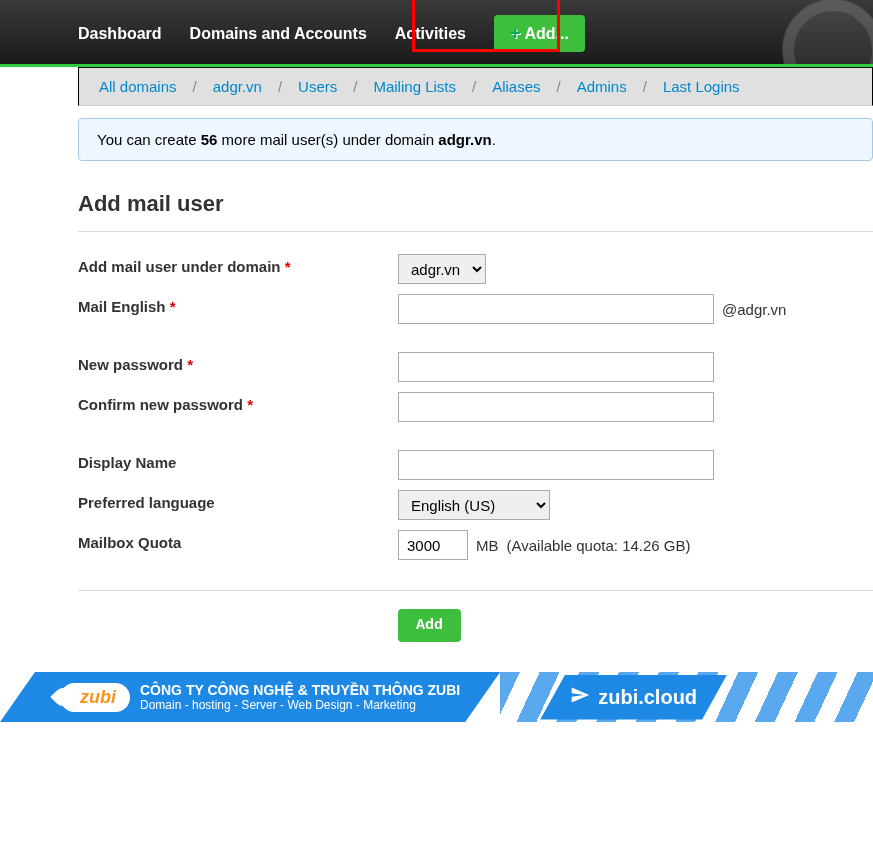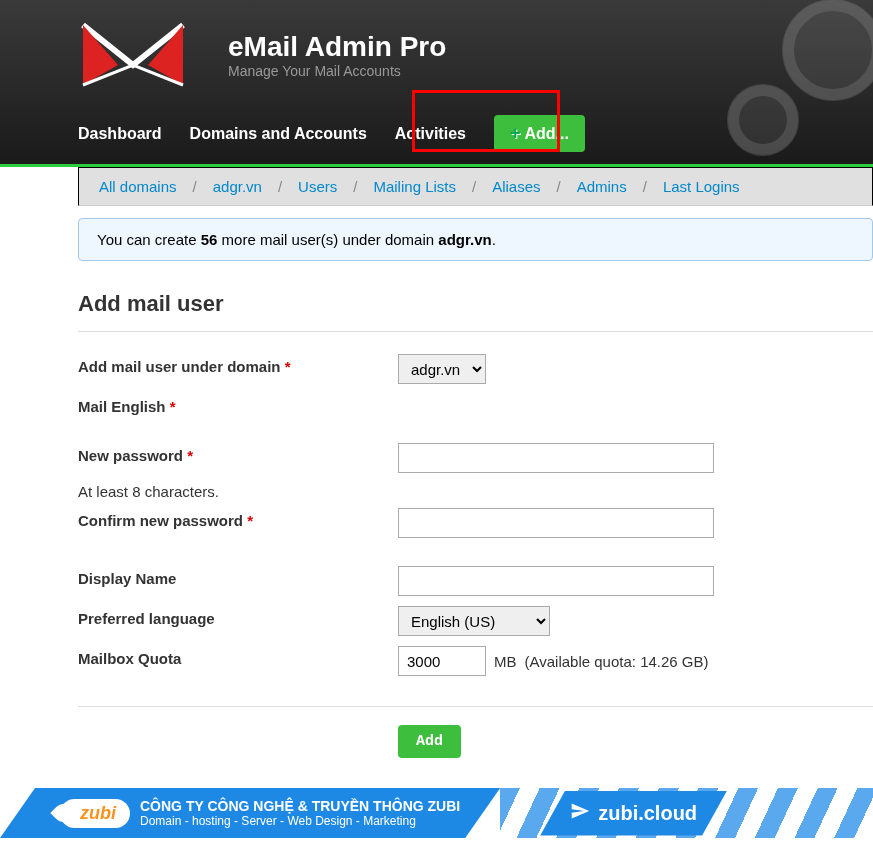--- a/index.html
+++ b/index.html
@@ -212,34 +212,20 @@
       <g fill="rgba(130,130,130,0.2)">
         <circle cx="130" cy="60" r="50"></circle>
         <circle cx="60" cy="130" r="35"></circle>
       </g>
       <g fill="none" stroke="rgba(150,150,150,0.25)" stroke-width="12">
         <circle cx="130" cy="60" r="45"></circle>
         <circle cx="60" cy="130" r="30"></circle>
       </g>
     </svg>
   </div>
-  <div class="header-top">
-    <div class="logo-x">
-      <svg width="110" height="70" viewBox="0 0 110 70">
-        <path d="M 5 5 L 55 45 L 105 5" stroke="#fff" stroke-width="6" fill="none"></path>
-        <path d="M 5 5 L 40 45 L 5 65 Z" fill="#d22"></path>
-        <path d="M 105 5 L 70 45 L 105 65 Z" fill="#d22"></path>
-        <path d="M 5 65 L 55 45 L 105 65" stroke="#fff" stroke-width="3" fill="none"></path>
-      </svg>
-    </div>
-    <div>
-      <div class="brand-title">eMail Admin Pro</div>
-      <div class="brand-sub">Manage Your Mail Accounts</div>
-    </div>
-  </div>
   <div class="nav" style="position:relative;">
     <span class="nav-item">Dashboard</span>
     <span class="nav-item">Domains and Accounts</span>
     <span class="nav-item">Activities</span>
     <button class="add-btn">
       <span class="plus">+</span>
       <span>Add...</span>
     </button>
     <div class="highlight-box" style="left:412px; top:-10px; width:148px; height:62px;"></div>
   </div>
@@ -274,31 +260,34 @@
       <div class="form-label"><span>Add mail user under domain</span> <span class="req">*</span></div>
       <div class="form-ctrl">
         <select style="width:auto;">
           <option>adgr.vn</option>
         </select>
       </div>
     </div>
 
     <div class="form-row">
       <div class="form-label"><span>Mail English</span> <span class="req">*</span></div>
+      <div class="form-ctrl">
+        <input type="text" style="width: 316px;">
+        <span class="suffix">@adgr.vn</span>
+      </div>
     </div>
 
     <div class="section-gap"></div>
 
     <div class="form-row">
       <div class="form-label"><span>New password</span> <span class="req">*</span></div>
       <div class="form-ctrl">
         <input type="password" style="">
       </div>
     </div>
-    <div class="helper">At least 8 characters.</div>
 
     <div class="form-row">
       <div class="form-label"><span>Confirm new password</span> <span class="req">*</span></div>
       <div class="form-ctrl">
         <input type="password" style="">
       </div>
     </div>
 
     <div class="section-gap"></div>
 
@@ -314,21 +303,21 @@
       <div class="form-ctrl">
         <select style="width:152px;">
           <option>English (US)</option>
         </select>
       </div>
     </div>
 
     <div class="form-row">
       <div class="form-label"><span>Mailbox Quota</span></div>
       <div class="form-ctrl">
-        <input type="text" style="width: 88px;" value="3000">
+        <input type="text" style="width: 70px;" value="3000">
         <span class="suffix">MB</span>
         <span class="hint">(Available quota: 14.26 GB)</span>
       </div>
     </div>
 
     <hr class="thin">
 
     <div class="form-row">
       <div class="form-label"></div>
       <div class="form-ctrl">

